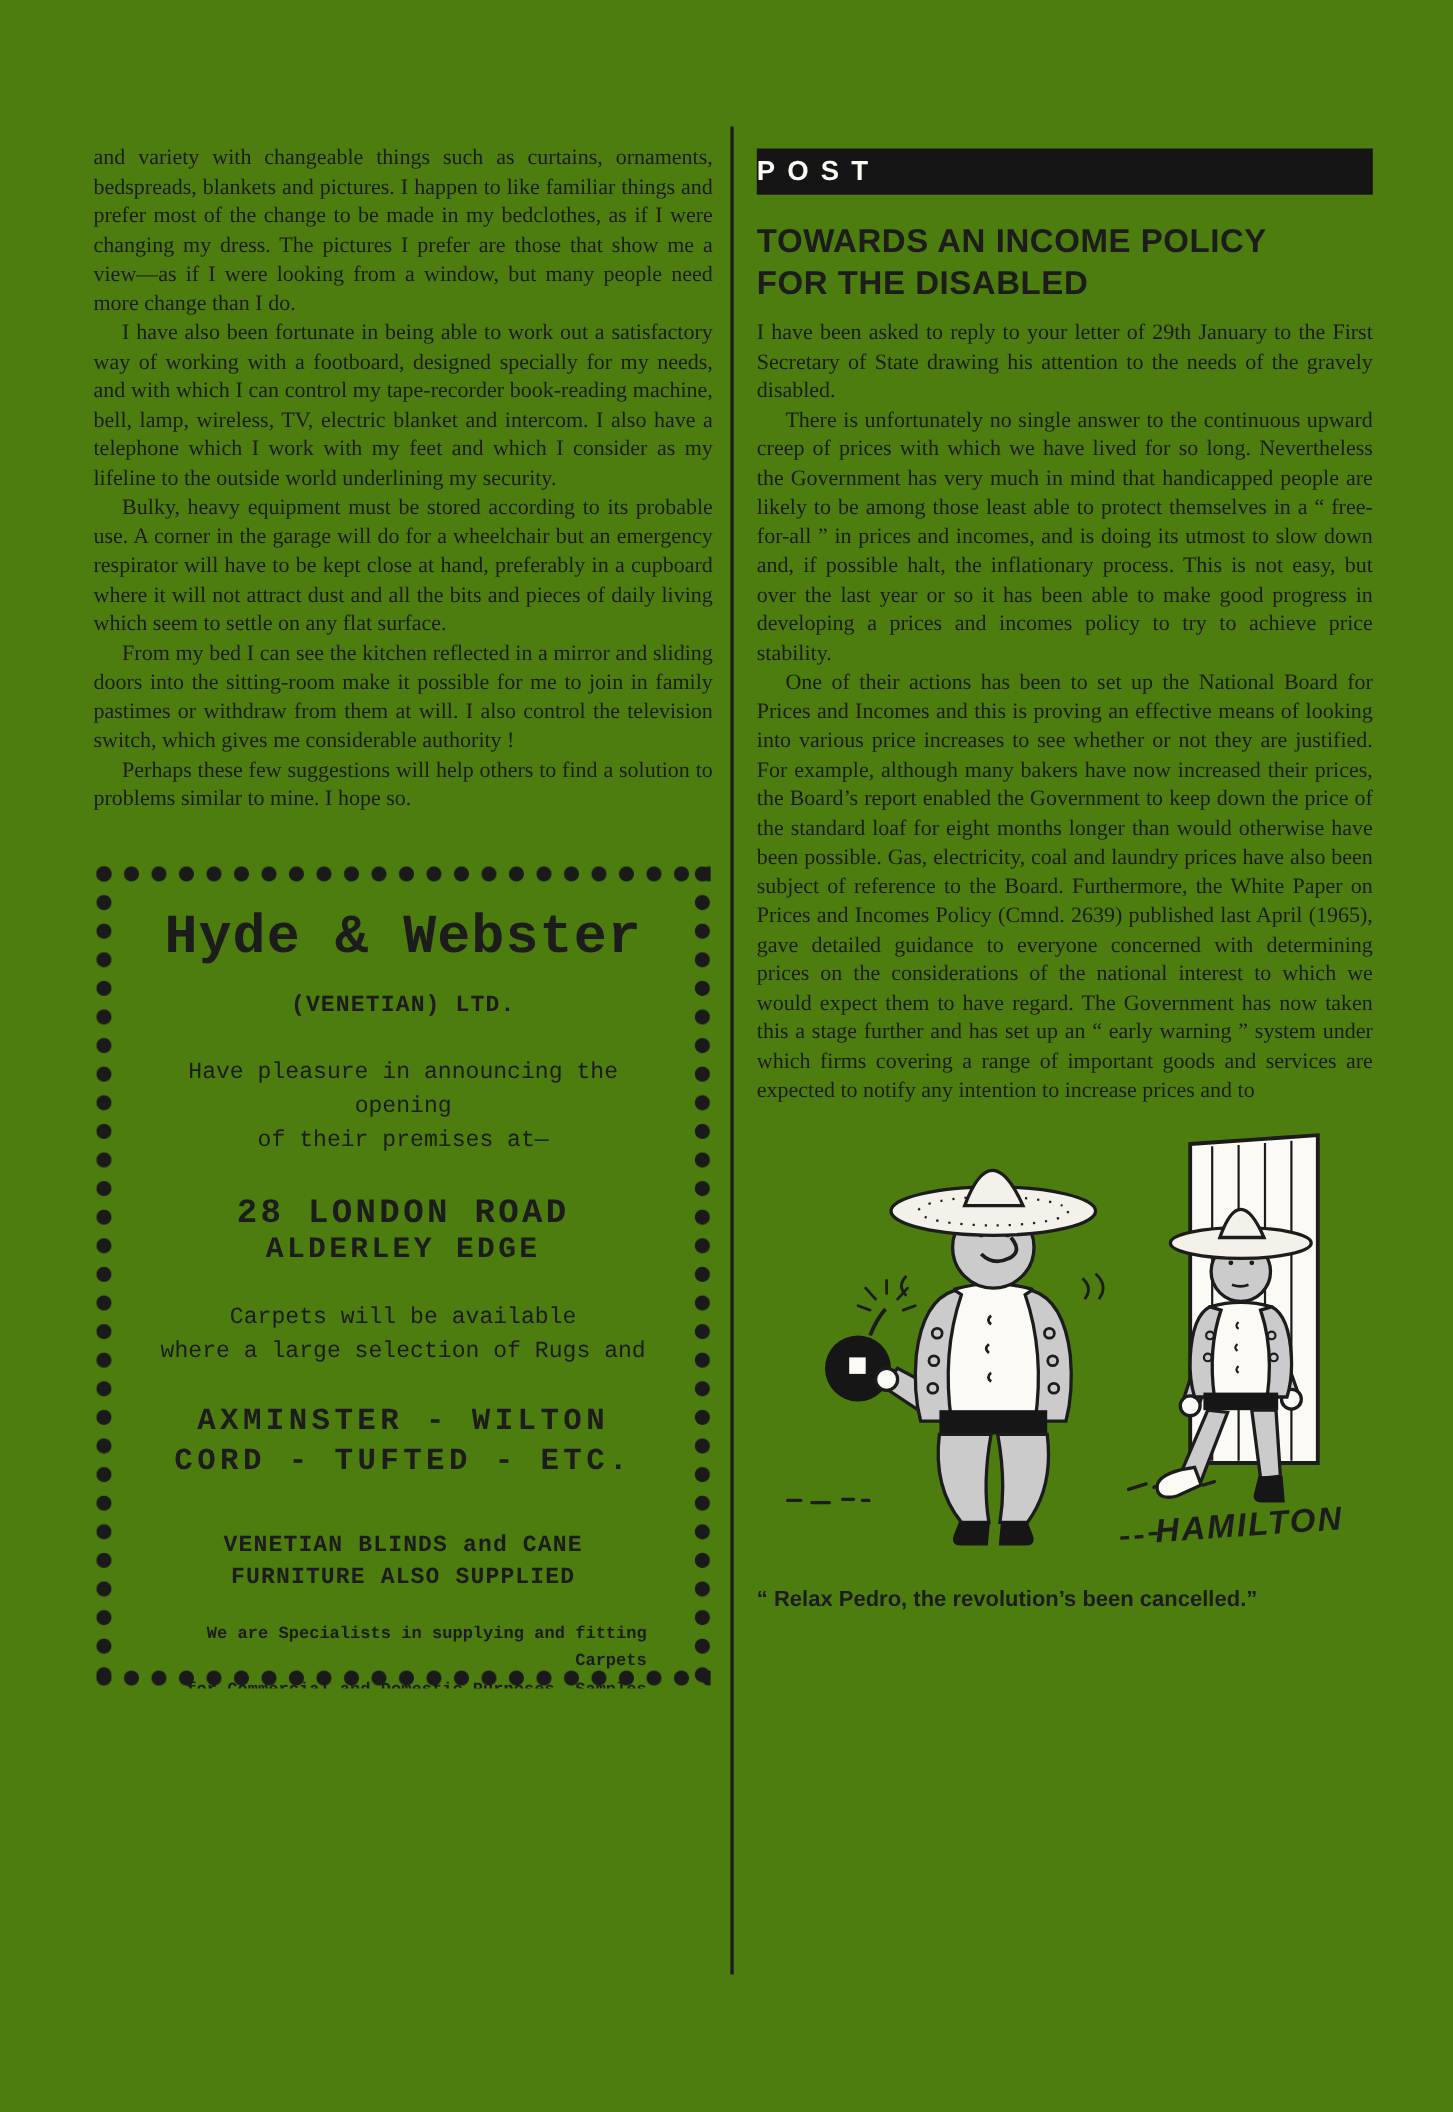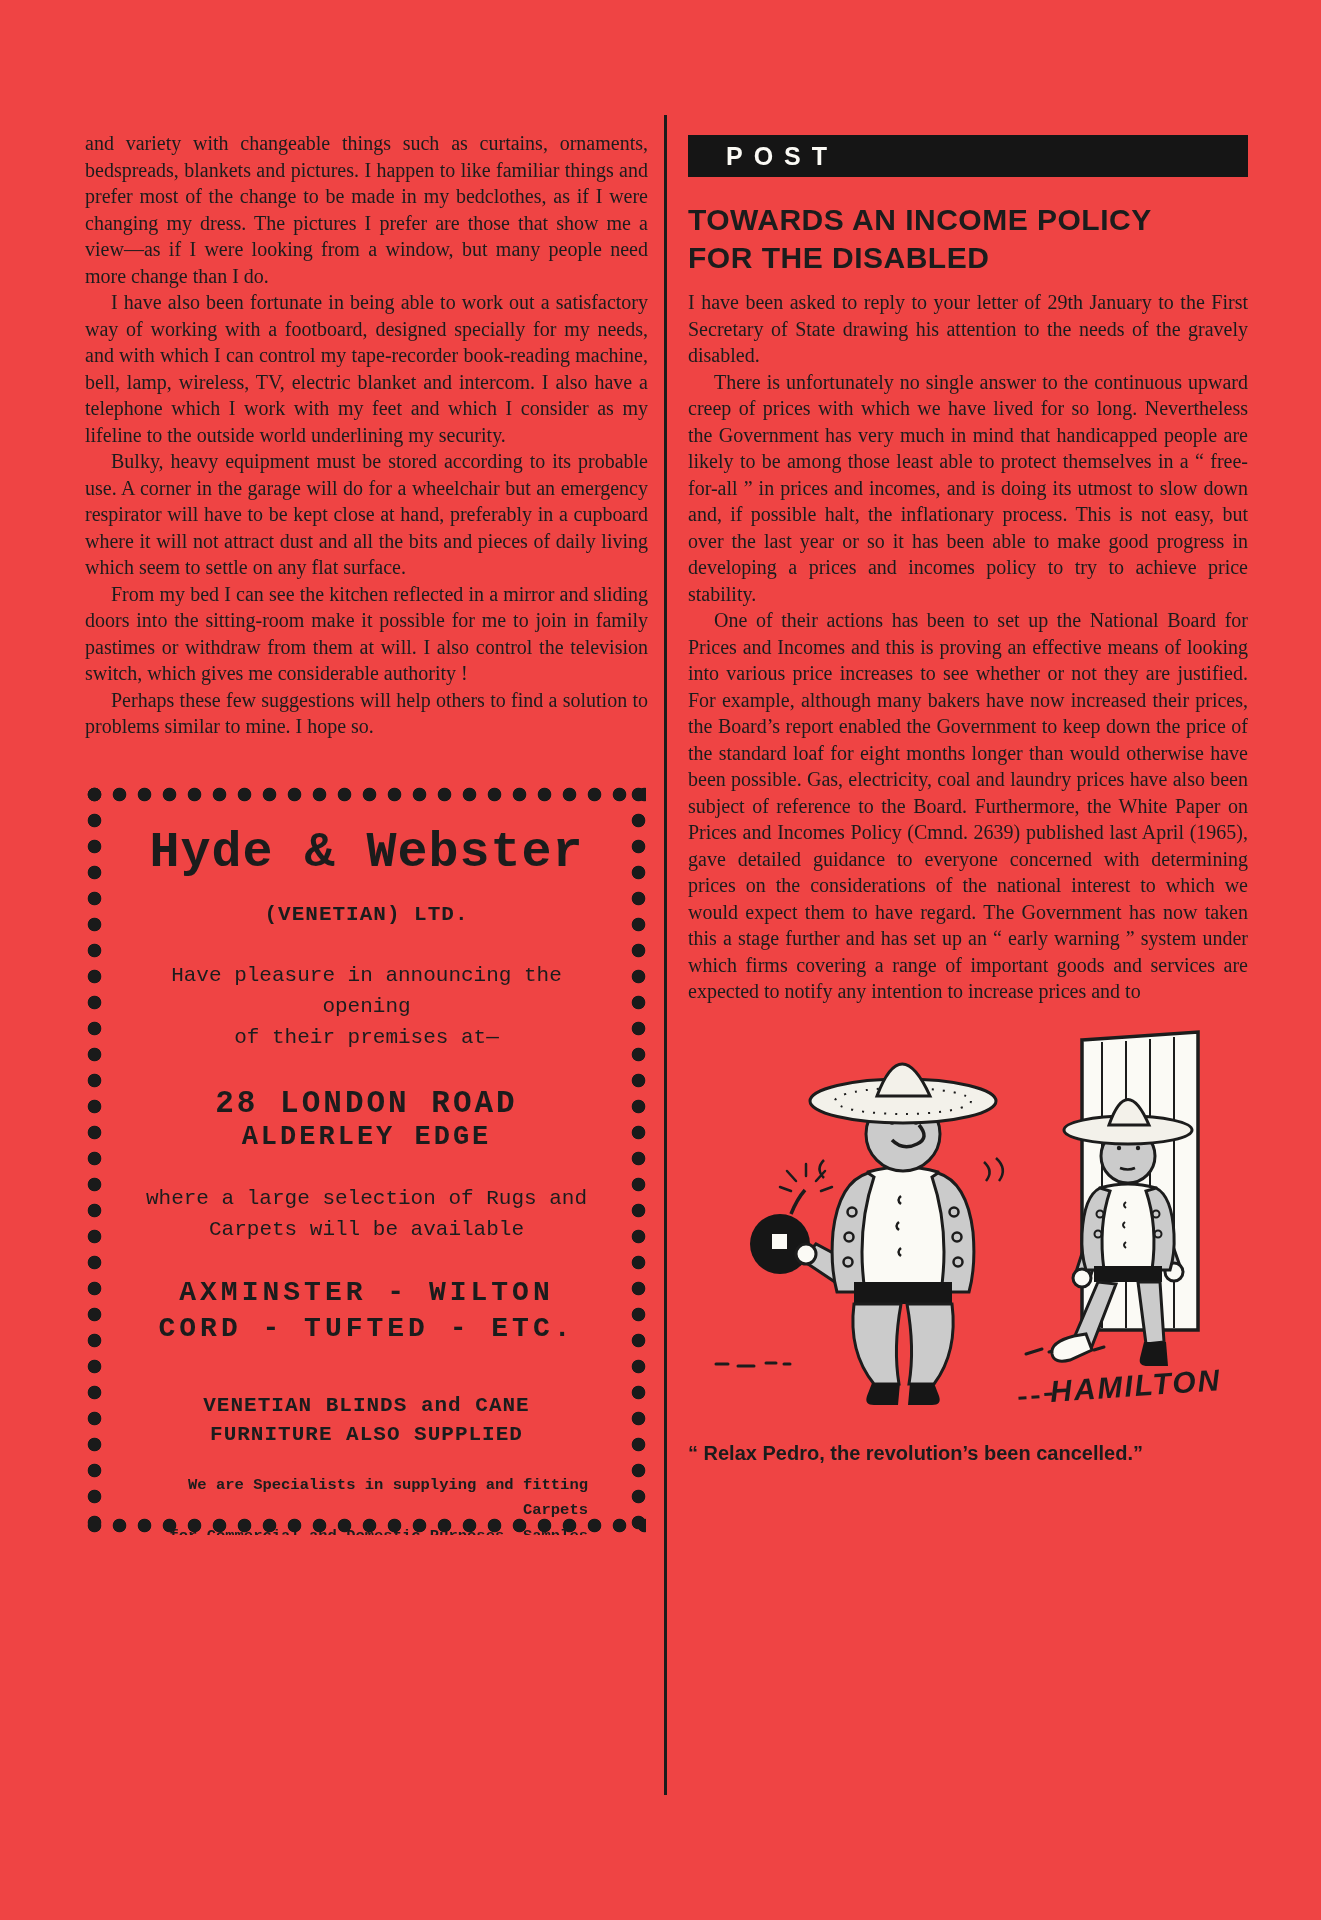--- a/index.html
+++ b/index.html
@@ -1,18 +1,18 @@
 <!DOCTYPE html>
 <html><head>
 <meta charset="utf-8">
 <style>
   html,body { margin:0; padding:0; background:#e8e6e0; }
   .page {
     position:relative; width:1321px; height:1920px; margin:0 auto;
-    background:#ef4444; color:#1c1c1c; overflow:hidden;
+    background:#4d7c0f; color:#1c1c1c; overflow:hidden;
     font-family:"Liberation Serif", serif;
   }
   
   .left-col  { position:absolute; left:85px;  top:130px; width:563px; }
   .right-col { position:absolute; left:688px; top:135px; width:560px; }
   .divider   { position:absolute; left:664px; top:115px; width:3px; height:1680px; background:#1c1c1c; }
 
   .par { margin:0; font-size:20px; line-height:26.5px; text-align:justify; }
   .ind { text-indent:26px; }
 
@@ -38,21 +38,21 @@
   .ad-select  { margin-top:30px; font-size:21px; line-height:31px; }
   .ad-prod    { margin-top:30px; font-size:28px; font-weight:bold; letter-spacing:4px; line-height:36px; }
   .ad-extras  { margin-top:44px; font-size:21px; font-weight:bold; letter-spacing:1px; line-height:29px; }
   .ad-footer  { margin-top:24px; font-size:15.5px; font-weight:bold; line-height:25.5px; text-align:right; padding:0 4px; }
   .ad-footer-last { display:flex; justify-content:space-between; }
 
   
   .post-bar {
     height:42px; background:#151515; color:#fbfaf5;
     font-family:"Liberation Sans", sans-serif; font-weight:bold; font-size:25px;
-    letter-spacing:11px; line-height:42px; padding-left:38px; box-sizing:border-box;
+    letter-spacing:11px; line-height:42px; box-sizing:border-box;
   }
   .headline {
     margin:24px 0 12px 0; font-family:"Liberation Sans", sans-serif;
     font-weight:bold; font-size:30px; line-height:38px; letter-spacing:0.5px;
   }
   .headline span { display:block; }
   .cartoon { margin-top:25px; }
   .caption {
     margin-top:16px; font-family:"Liberation Sans", sans-serif;
     font-weight:bold; font-size:20px; line-height:26px;
@@ -78,22 +78,22 @@
 
       <div class="ad-title">Hyde &amp; Webster</div>
       <div class="ad-sub">(VENETIAN) LTD.</div>
       <div class="ad-announce">
         <div>Have pleasure in announcing the opening</div>
         <div>of their premises at—</div>
       </div>
       <div class="ad-addr1">28 LONDON ROAD</div>
       <div class="ad-addr2">ALDERLEY EDGE</div>
       <div class="ad-select">
+        <div>Carpets will be available</div>
         <div>where a large selection of Rugs and</div>
-        <div>Carpets will be available</div>
       </div>
       <div class="ad-prod">
         <div>AXMINSTER - WILTON</div>
         <div>CORD - TUFTED - ETC.</div>
       </div>
       <div class="ad-extras">
         <div>VENETIAN BLINDS and CANE</div>
         <div>FURNITURE ALSO SUPPLIED</div>
       </div>
       <div class="ad-footer">

